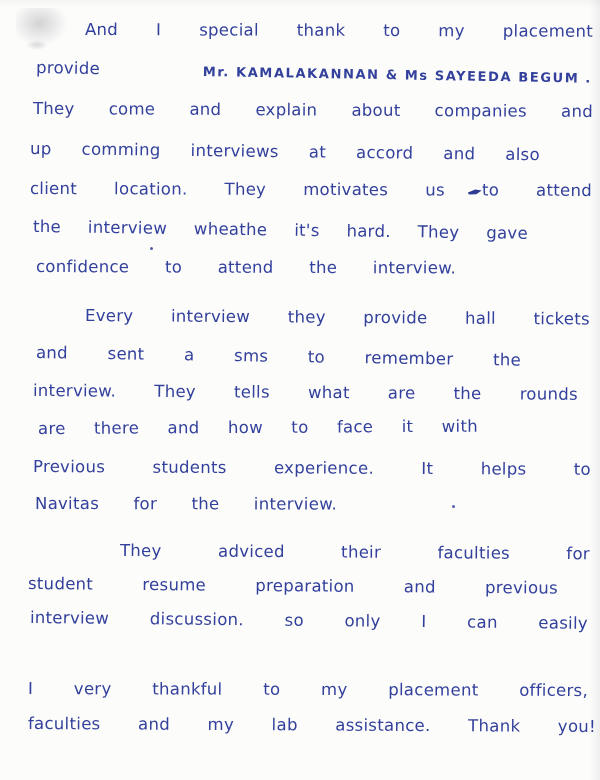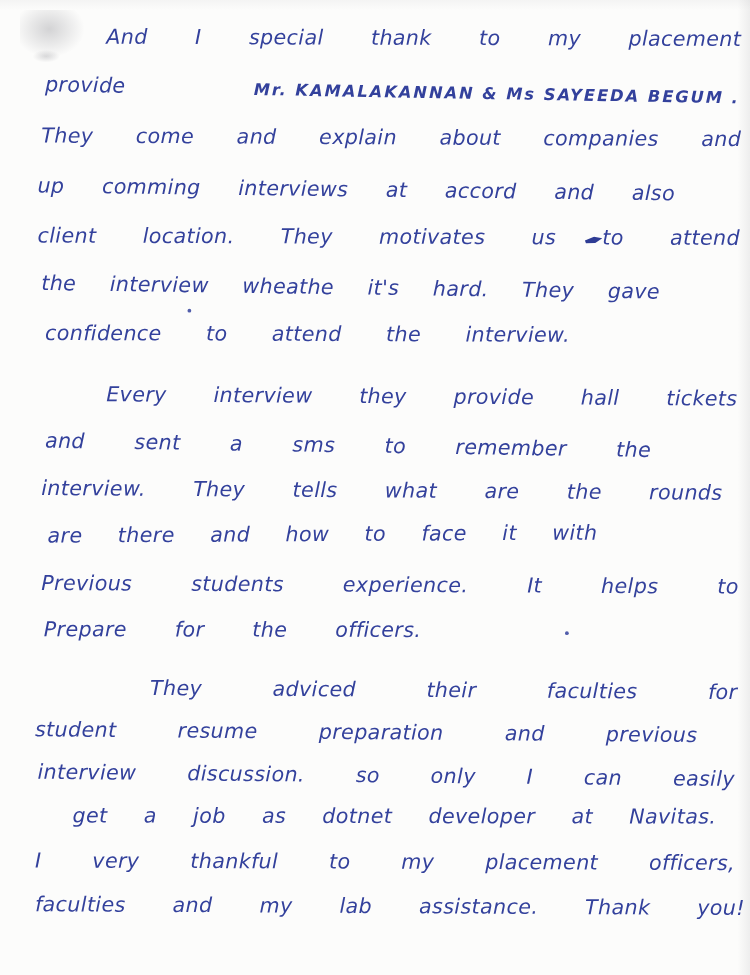--- a/index.html
+++ b/index.html
@@ -10,21 +10,20 @@
   .page {
     position: relative;
     width: 600px;
     height: 780px;
     overflow: hidden;
     background:
       linear-gradient(to left, rgba(150,150,155,0.14), rgba(150,150,155,0) 10px),
       linear-gradient(to bottom, rgba(150,150,155,0.08), rgba(150,150,155,0) 8px),
       #fcfcfb;
     font-family: "DejaVu Sans", "Liberation Sans", sans-serif;
-    font-style: italic;
   }
   .ln {
     position: absolute;
     font-size: 16.5px;
     line-height: 1.25;
     letter-spacing: 0.3px;
     color: #33419c;
     text-align: justify;
     text-align-last: justify;
     transform-origin: left center;
@@ -108,27 +107,26 @@
   <div class="ln" style="top:306px;left:85px;width:505px;transform:rotate(0.4deg);">Every interview they provide hall tickets</div>
 
   <div class="ln" style="top:343px;left:36px;width:485px;transform:rotate(0.9deg);">and sent a sms to remember the</div>
 
   <div class="ln" style="top:381px;left:33px;width:545px;transform:rotate(0.4deg);">interview. They tells what are the rounds</div>
 
   <div class="ln" style="top:419px;left:38px;width:440px;transform:rotate(-0.3deg);">are there and how to face it with</div>
 
   <div class="ln" style="top:457px;left:33px;width:558px;transform:rotate(0.3deg);">Previous students experience. It helps to</div>
 
-  <div class="ln" style="top:494px;left:35px;width:302px;transform:rotate(0.1deg);">Prepare for the officers.</div>
+  <div class="ln" style="top:494px;left:35px;width:302px;transform:rotate(0.1deg);">Navitas for the interview.</div>
 
   <div class="ln" style="top:541px;left:120px;width:470px;transform:rotate(0.4deg);">They adviced their faculties for</div>
 
   <div class="ln" style="top:574px;left:28px;width:530px;transform:rotate(0.5deg);">student resume preparation and previous</div>
 
   <div class="ln" style="top:608px;left:30px;width:558px;transform:rotate(0.6deg);">interview discussion. so only I can easily</div>
 
-  <div class="ln" style="top:643px;left:58px;width:515px;transform:rotate(0.1deg);">get a job as dotnet developer at Navitas.</div>
 
   <div class="ln" style="top:679px;left:28px;width:560px;transform:rotate(0.2deg);">I very thankful to my placement officers,</div>
 
   <div class="ln" style="top:714px;left:28px;width:568px;transform:rotate(0.3deg);">faculties and my lab assistance. Thank you!</div>
 
 </div>
 
 </body></html>

